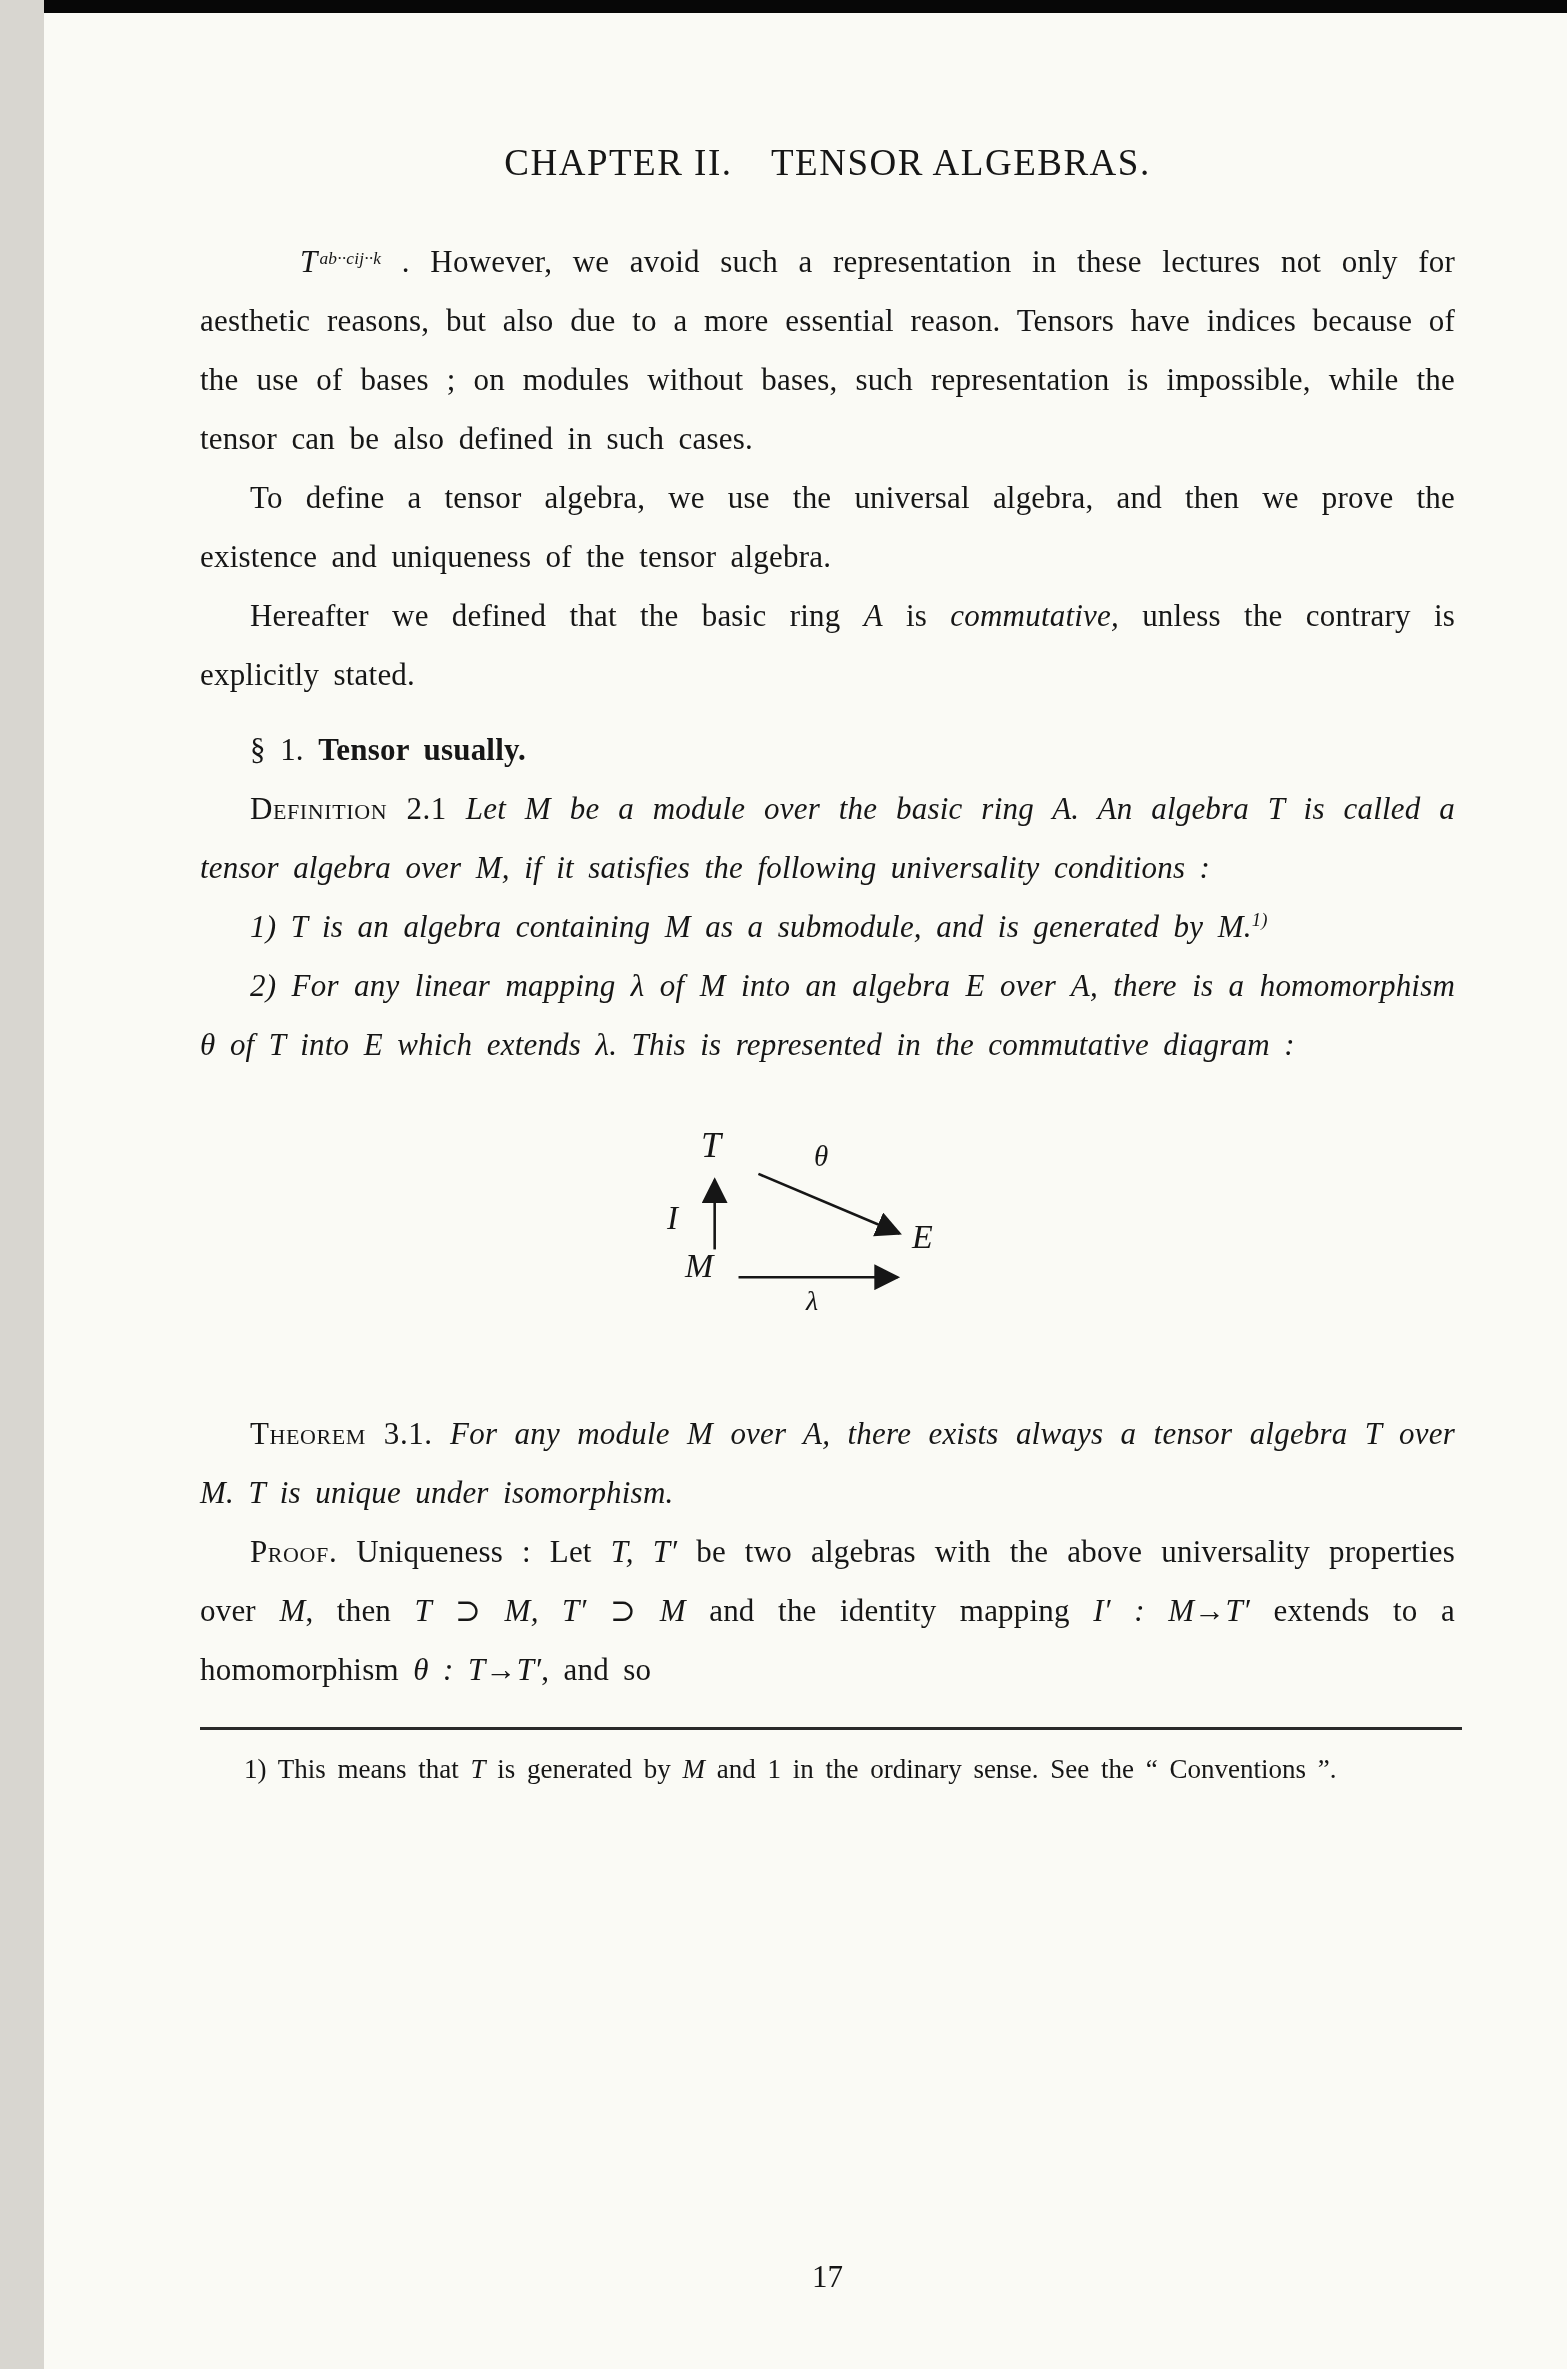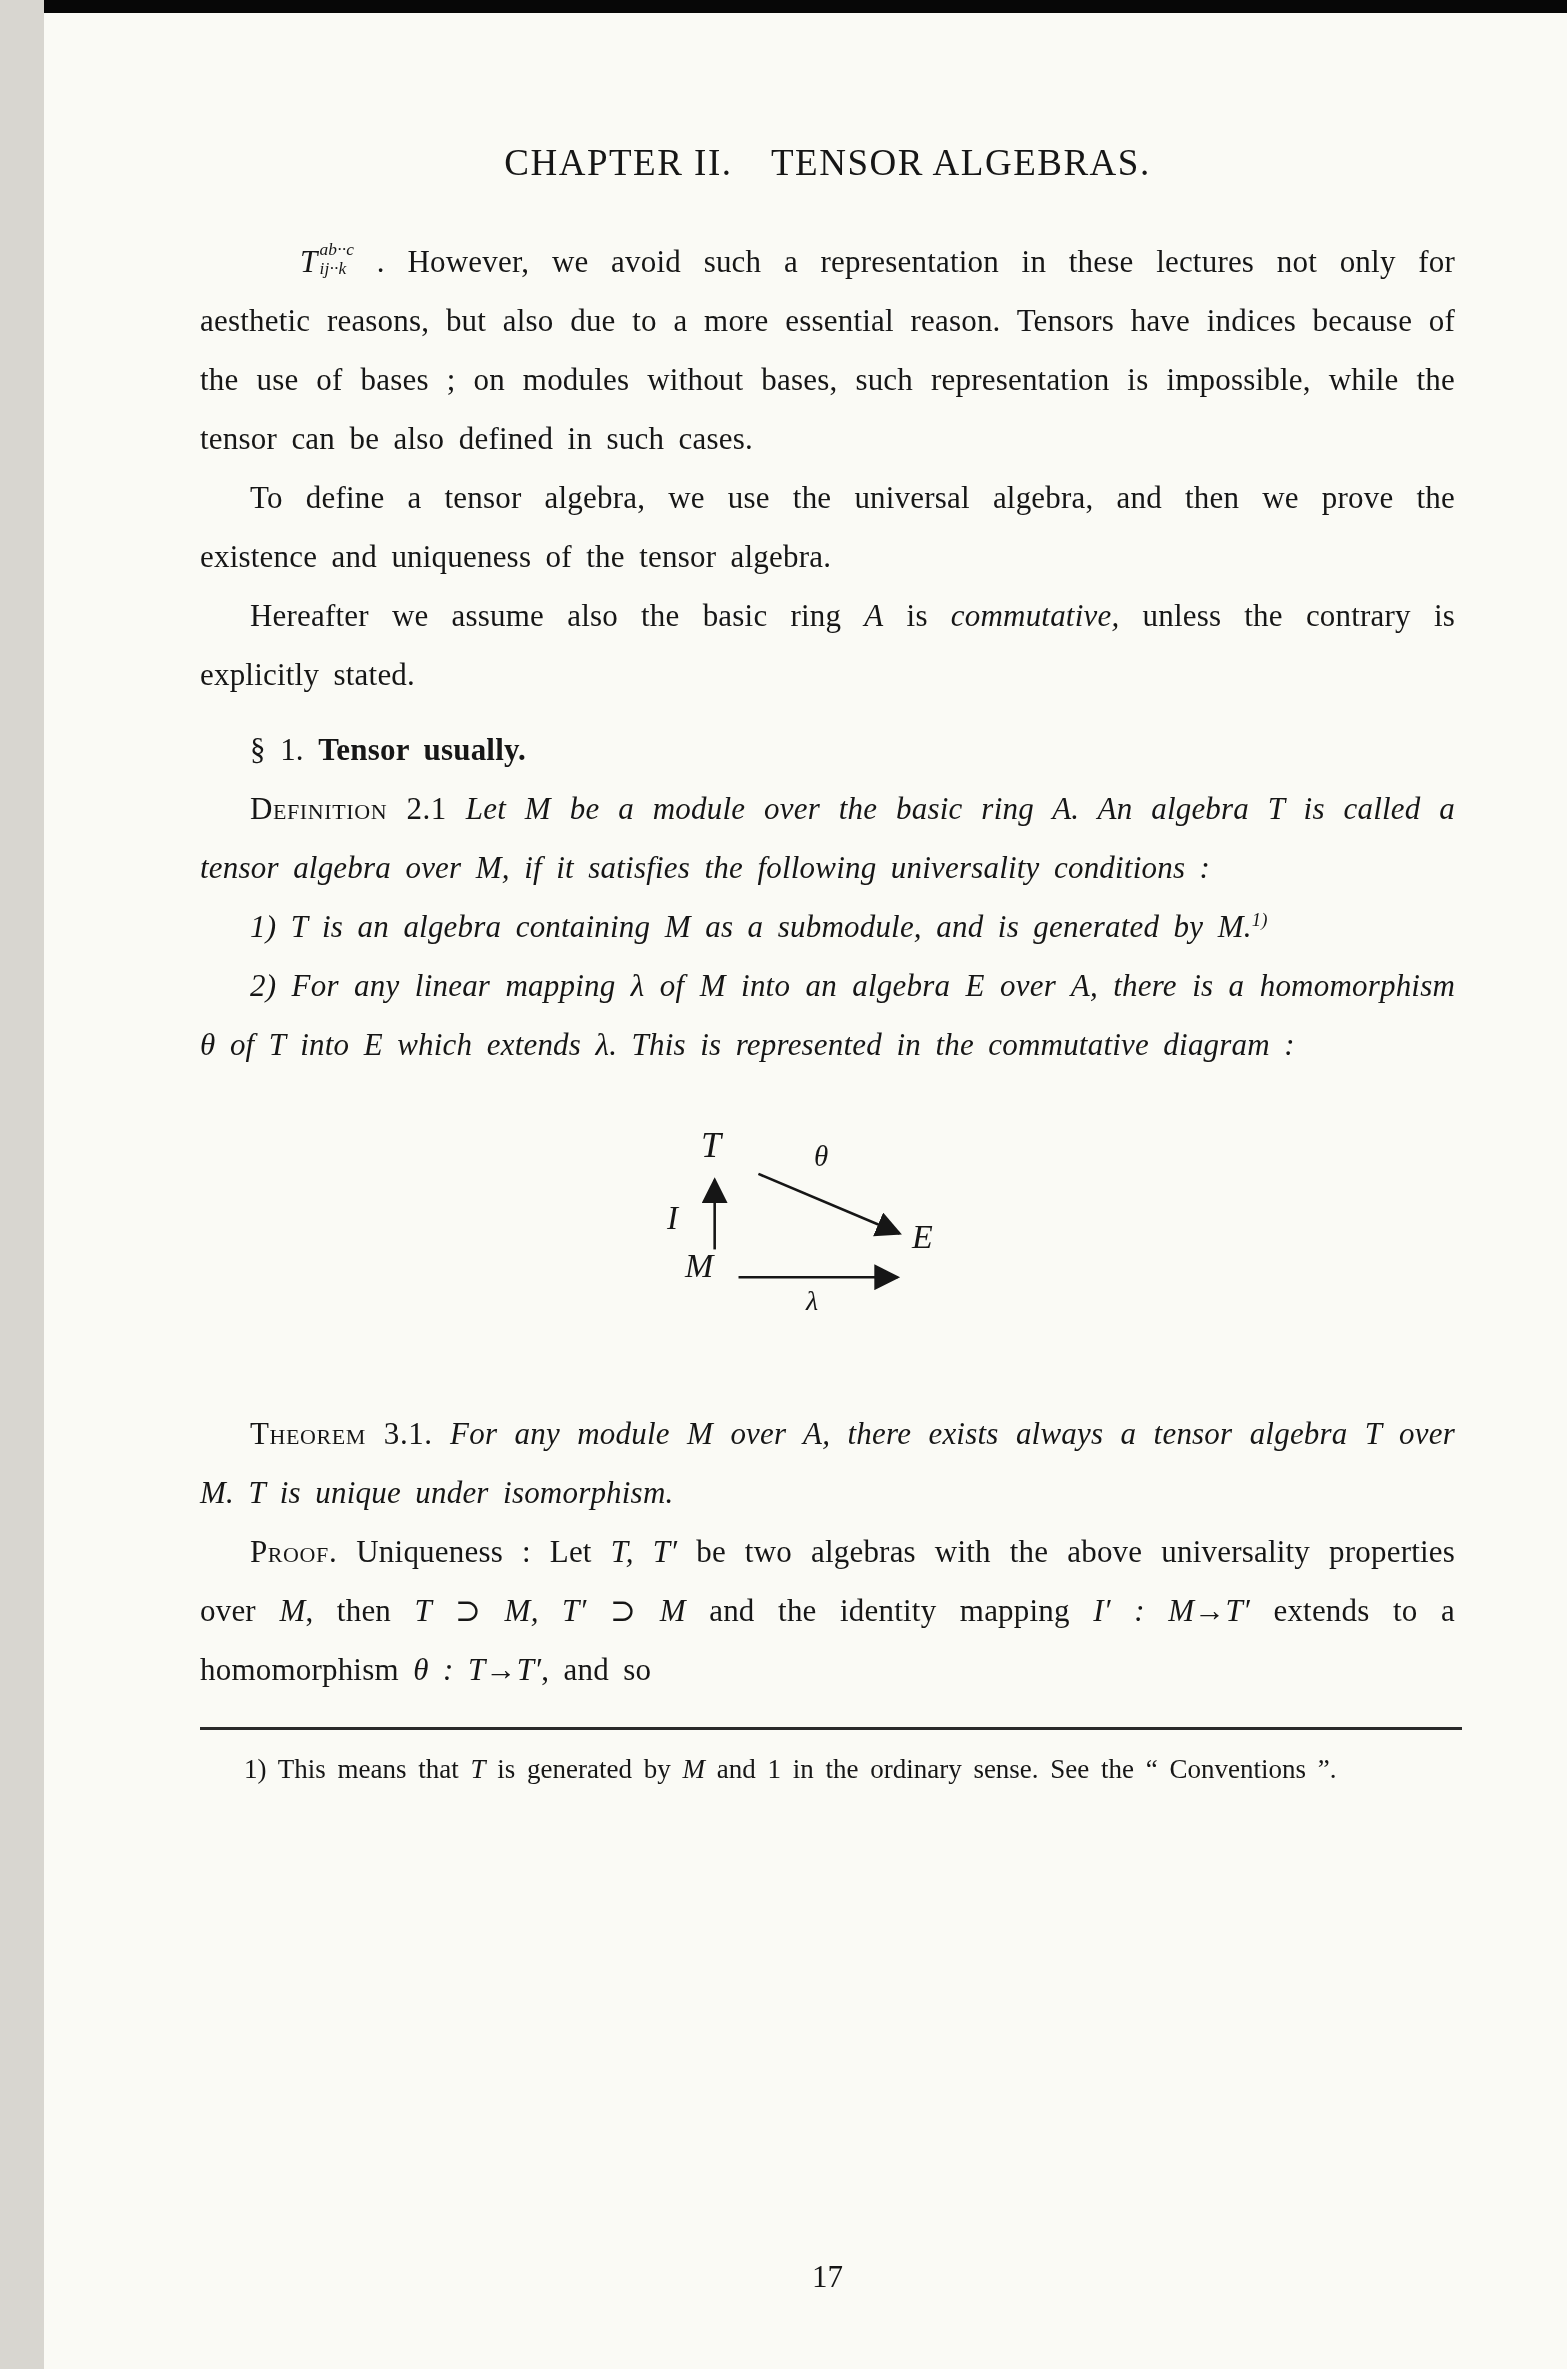--- a/index.html
+++ b/index.html
@@ -46,21 +46,21 @@
   .sc { font-variant: small-caps; letter-spacing: 0.6px; }
   .fsup {
     vertical-align: super;
     font-size: 0.6em;
     font-style: italic;
     line-height: 0;
   }
   .tensor { display: inline-flex; align-items: center; font-style: italic; white-space: nowrap; }
   .t-base { font-size: 1em; }
   .t-stack {
-    display: inline-flex; flex-direction: column;
+    display: inline-flex; flex-direction: row;
     font-size: 0.56em; line-height: 1.08;
     margin-left: 2px; transform: translateY(-2px);
   }
   .t-sup, .t-sub { display: block; text-indent: 0; }
 
   .diagram {
     position: relative;
     width: 328px; height: 214px;
     margin: 54px 0 62px 617px;
     font-style: italic;
@@ -108,21 +108,21 @@
 
   <div class="body-text first" id="blocks-before">
       <p class="para indent"><span class="tensor">
           <span class="t-base">T</span>
           <span class="t-stack">
             <span class="t-sup">ab··c</span>
             <span class="t-sub">ij··k</span>
           </span>
         </span><span> .  However, we avoid such a representation in these lectures not only for aesthetic reasons, but also due to a more essential reason.  Tensors have indices because of the use of bases ; on modules without bases, such representation is impossible, while the tensor can be also defined in such cases.</span></p>
       <p class="para indent"><span>To define a tensor algebra, we use the universal algebra, and then we prove the existence and uniqueness of the tensor algebra.</span></p>
-      <p class="para indent"><span>Hereafter we assume also the basic ring </span><span class="i">A</span><span> is </span><span class="i">commutative,</span><span> unless the contrary is explicitly stated.</span></p>
+      <p class="para indent"><span>Hereafter we defined that the basic ring </span><span class="i">A</span><span> is </span><span class="i">commutative,</span><span> unless the contrary is explicitly stated.</span></p>
       <p class="para indent heading"><span>§ 1.  </span><span class="b">Tensor usually.</span></p>
       <p class="para indent"><span class="sc">Definition 2.1</span><span>  </span><span class="i">Let M be a module over the basic ring A.  An algebra T is called a tensor algebra over M, if it satisfies the following universality conditions :</span></p>
       <p class="para indent"><span class="i">1)  T is an algebra containing M as a submodule, and is generated by M.</span><span class="fsup">1)</span></p>
       <p class="para indent"><span class="i">2)  For any linear mapping λ of M into an algebra E over A, there is a homomorphism θ of T into E which extends λ.  This is represented in the commutative diagram :</span></p>
     </div>
 
   <div class="diagram">
     <svg width="328" height="214" viewBox="0 0 330 215">
       <defs>
         <marker id="ah" markerWidth="12" markerHeight="10" refX="9" refY="5" orient="auto">

